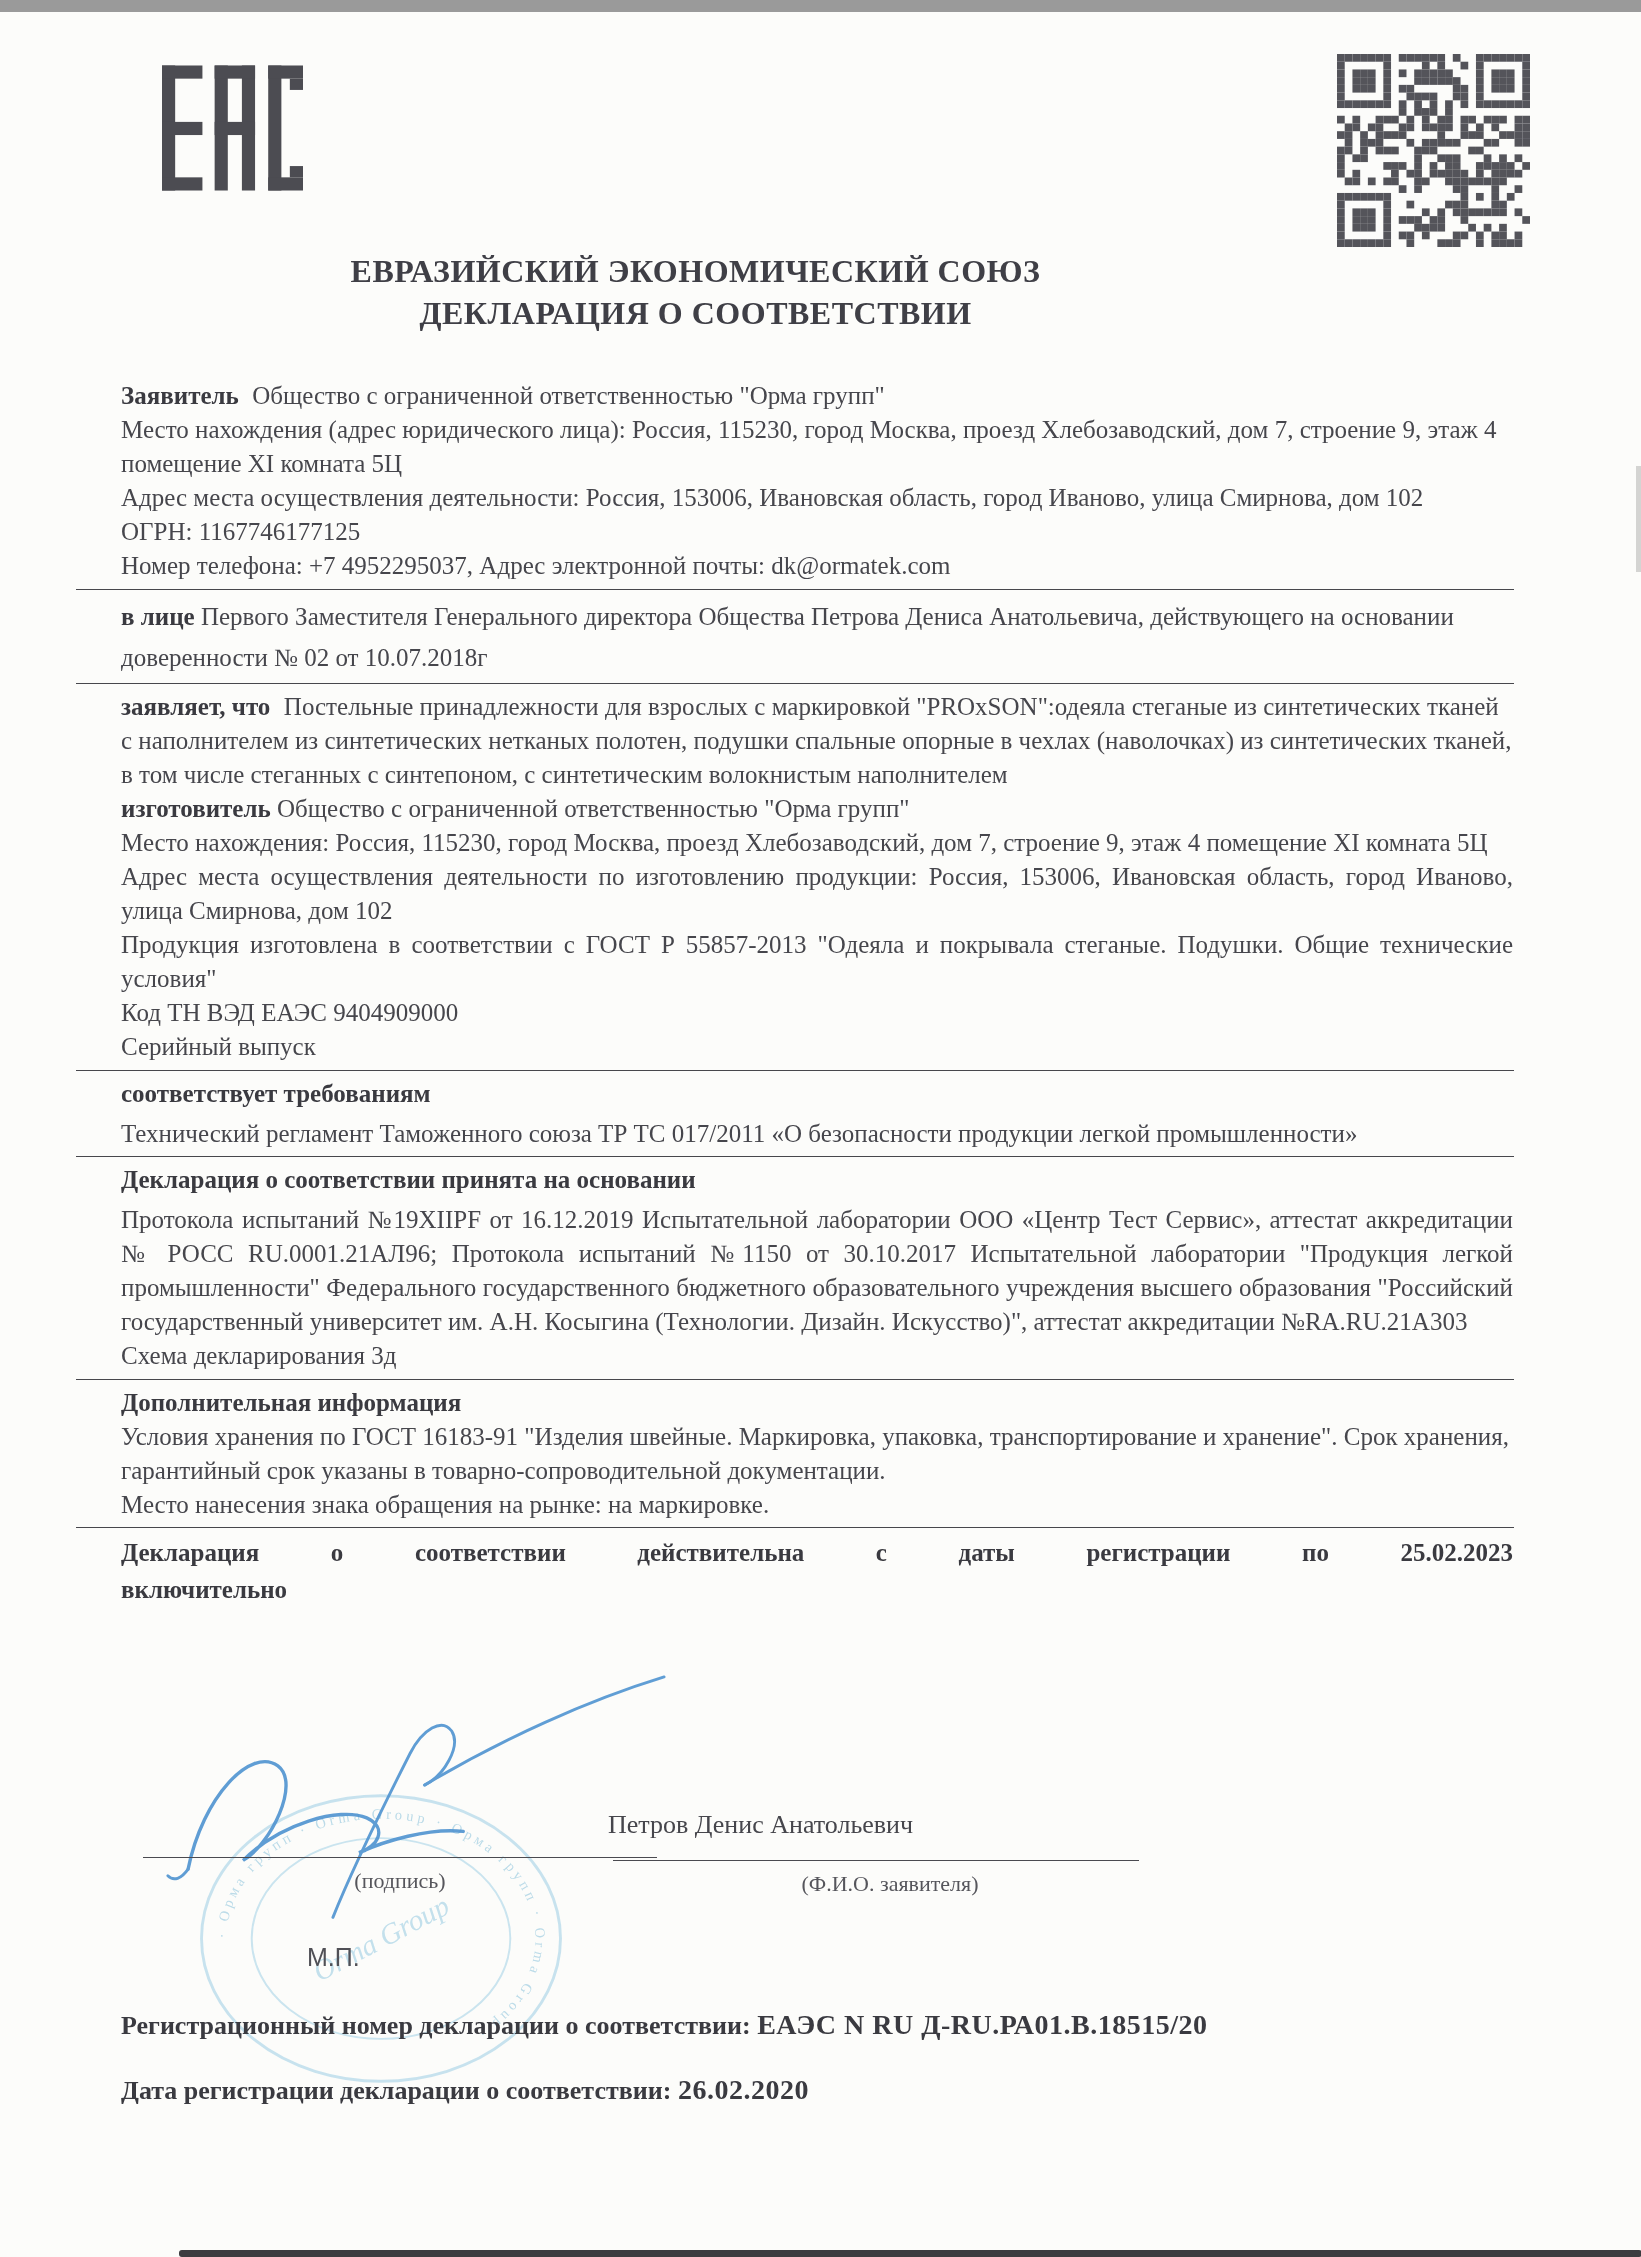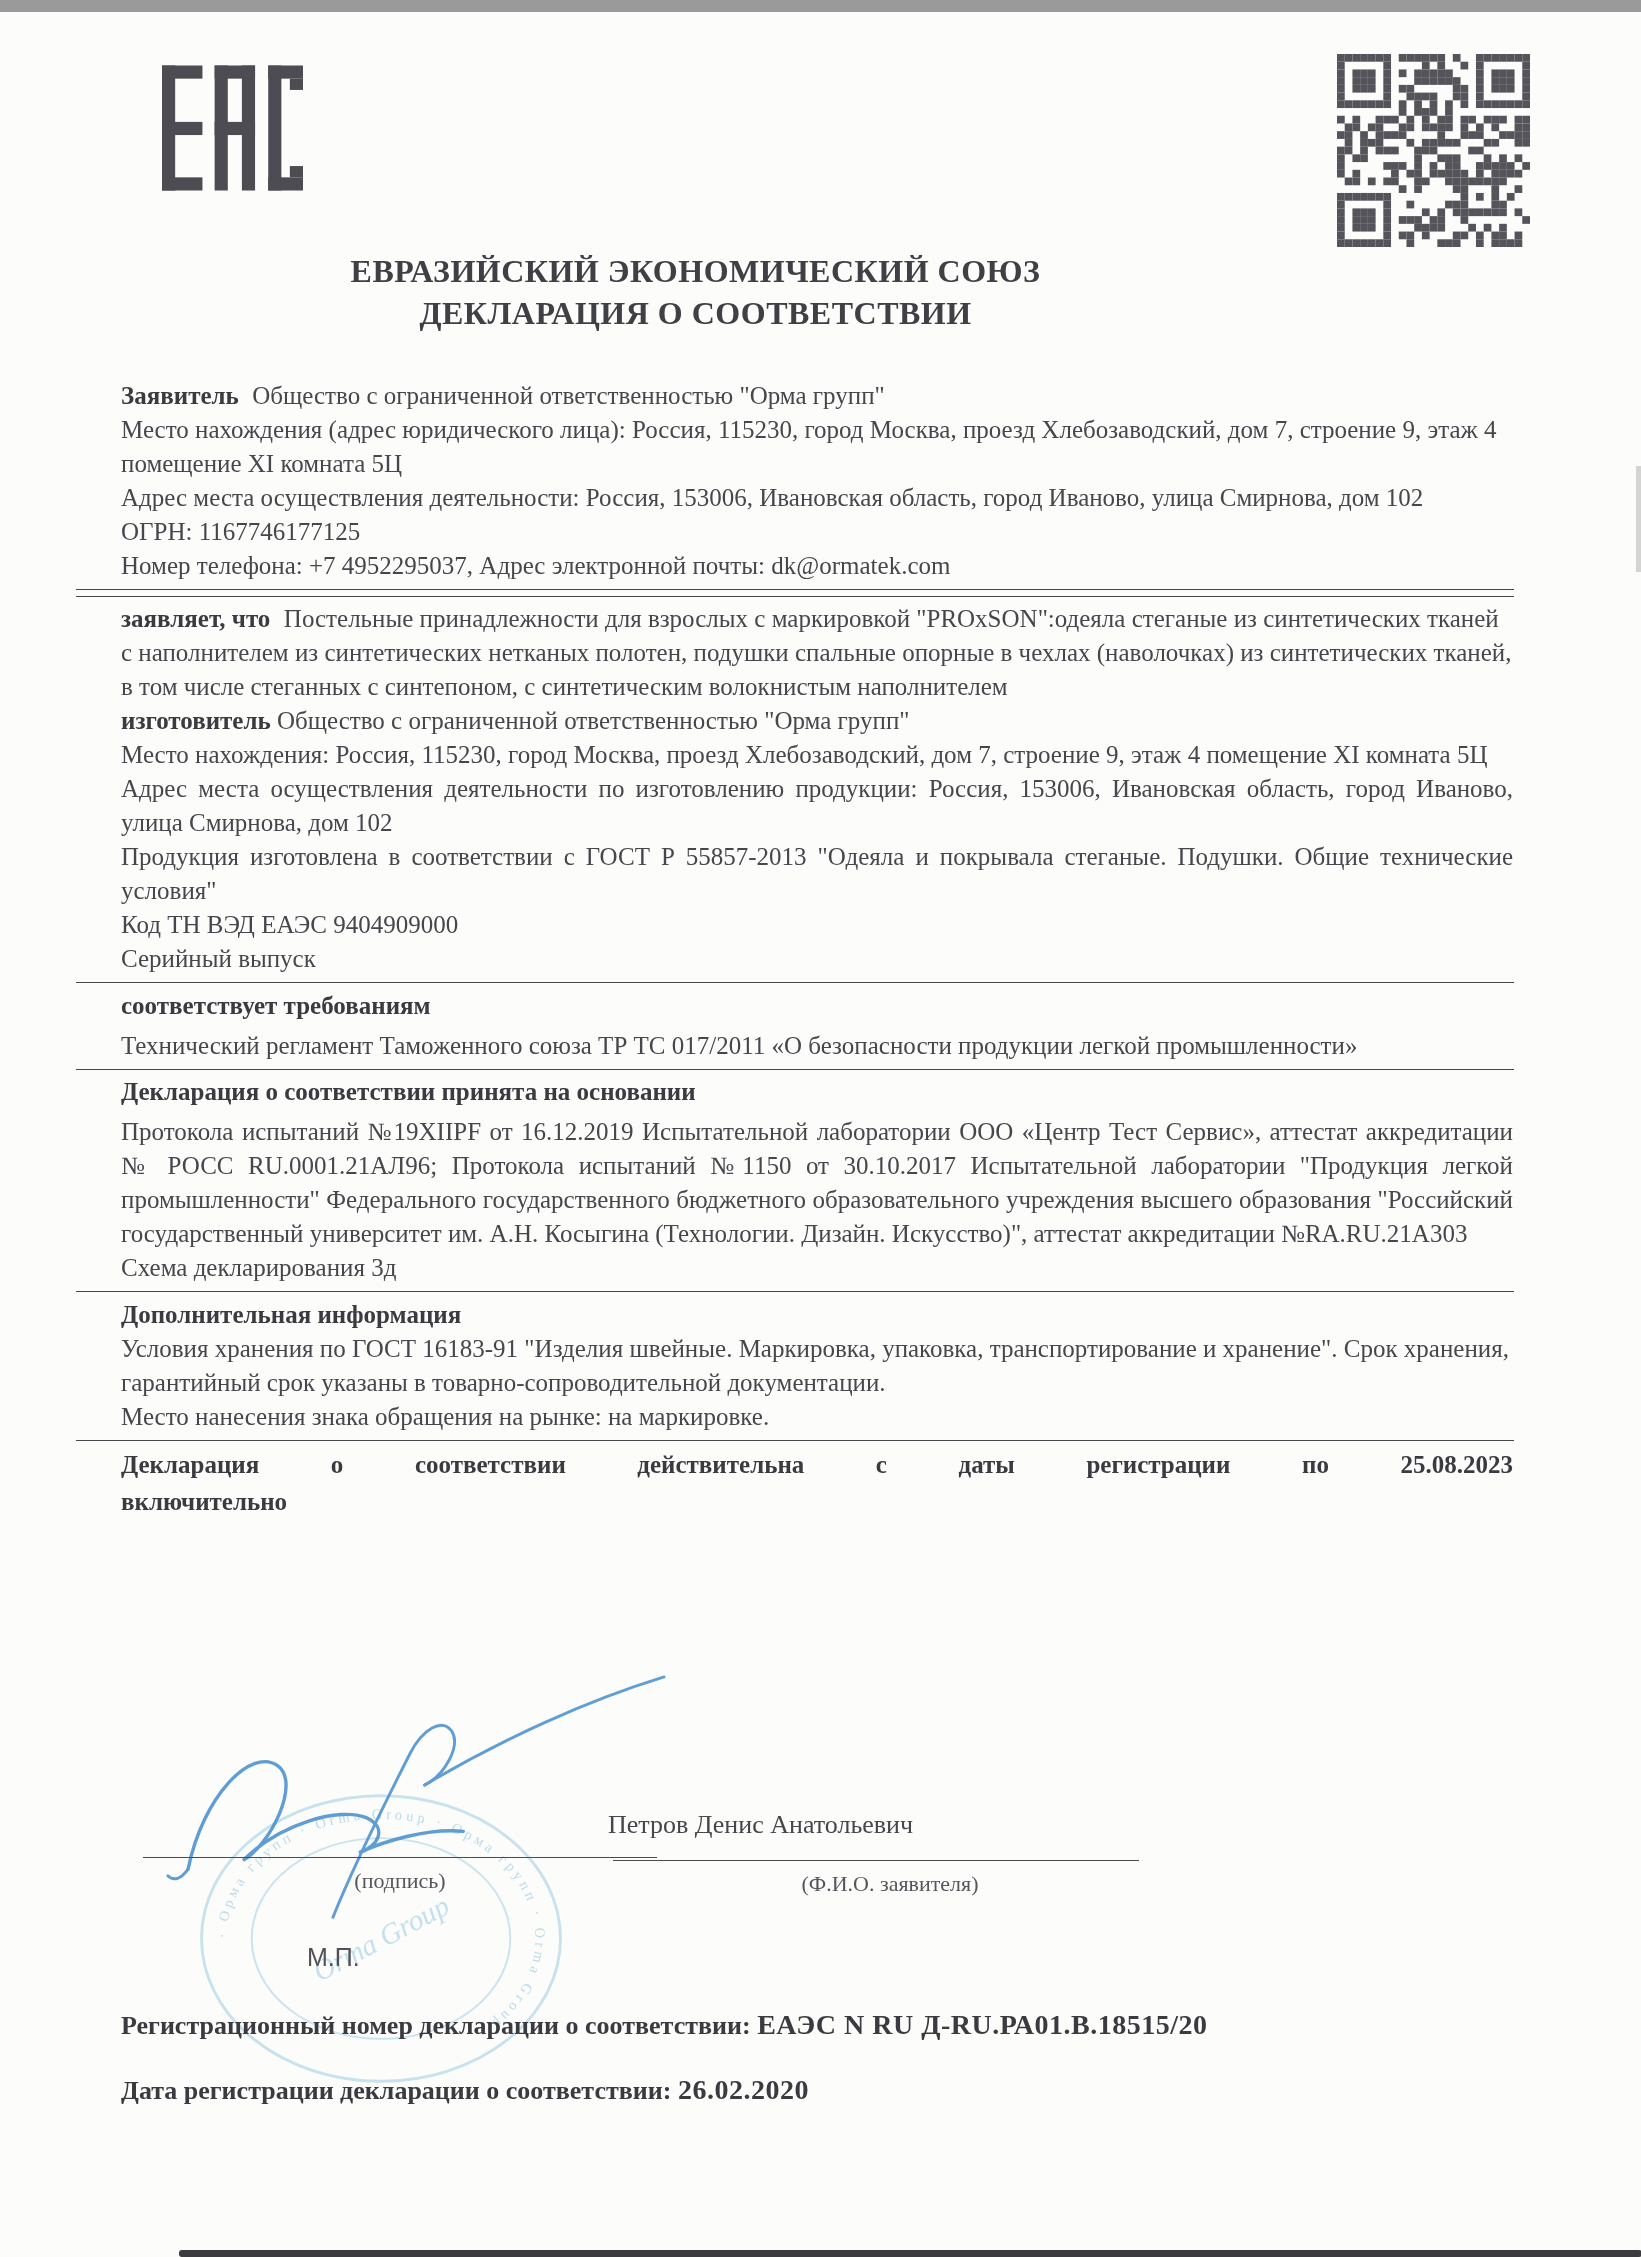--- a/index.html
+++ b/index.html
@@ -406,20 +406,23 @@
 
     <section class="sec">
       <p><b>Заявитель</b><span class="sp2"></span><span>Общество с ограниченной ответственностью "Орма групп"</span></p>
       <p>Место нахождения (адрес юридического лица): Россия, 115230, город Москва, проезд Хлебозаводский, дом 7, строение 9, этаж 4 помещение XI комната 5Ц</p>
       <p>Адрес места осуществления деятельности: Россия, 153006, Ивановская область, город Иваново, улица Смирнова, дом 102</p>
       <p>ОГРН: 1167746177125</p>
       <p>Номер телефона: +7 4952295037, Адрес электронной почты: dk@ormatek.com</p>
     </section>
     <div class="rule"></div>
 
+    <section class="sec vlitse">
+      <p><b>в лице</b> <span>Первого Заместителя Генерального директора Общества Петрова Дениса Анатольевича, действующего на основании доверенности № 02 от 10.07.2018г</span></p>
+    </section>
     <div class="rule"></div>
 
     <section class="sec">
       <p><b>заявляет, что</b><span class="sp2"></span><span>Постельные принадлежности для взрослых с маркировкой "PROxSON":одеяла стеганые из синтетических тканей с наполнителем из синтетических нетканых полотен, подушки спальные опорные в чехлах (наволочках) из синтетических тканей, в том числе стеганных с синтепоном, с синтетическим волокнистым наполнителем</span></p>
       <p><b>изготовитель</b> <span>Общество с ограниченной ответственностью "Орма групп"</span></p>
       <p class="just">Место нахождения: Россия, 115230, город Москва, проезд Хлебозаводский, дом 7, строение 9, этаж 4 помещение XI комната 5Ц</p>
       <p class="just">Адрес места осуществления деятельности по изготовлению продукции: Россия, 153006, Ивановская область, город Иваново, улица Смирнова, дом 102</p>
       <p class="just">Продукция изготовлена в соответствии с ГОСТ Р 55857-2013 "Одеяла и покрывала стеганые. Подушки. Общие технические условия"</p>
       <p>Код ТН ВЭД ЕАЭС 9404909000</p>
       <p>Серийный выпуск</p>
@@ -449,21 +452,21 @@
     <section class="sec validity">
       <p class="words">
           <span>Декларация</span>
           <span>о</span>
           <span>соответствии</span>
           <span>действительна</span>
           <span>с</span>
           <span>даты</span>
           <span>регистрации</span>
           <span>по</span>
-          <span>25.08.2023</span>
+          <span>25.02.2023</span>
         </p>
       <p>включительно</p>
     </section>
 
   </div>
 
   <svg class="stamp" width="386" height="309" viewBox="0 0 400 320" aria-hidden="true">
     <defs>
       <path id="ringpath" d="M 40,160 A 160,124 0 1 1 360,160 A 160,124 0 1 1 40,160"></path>
     </defs>

